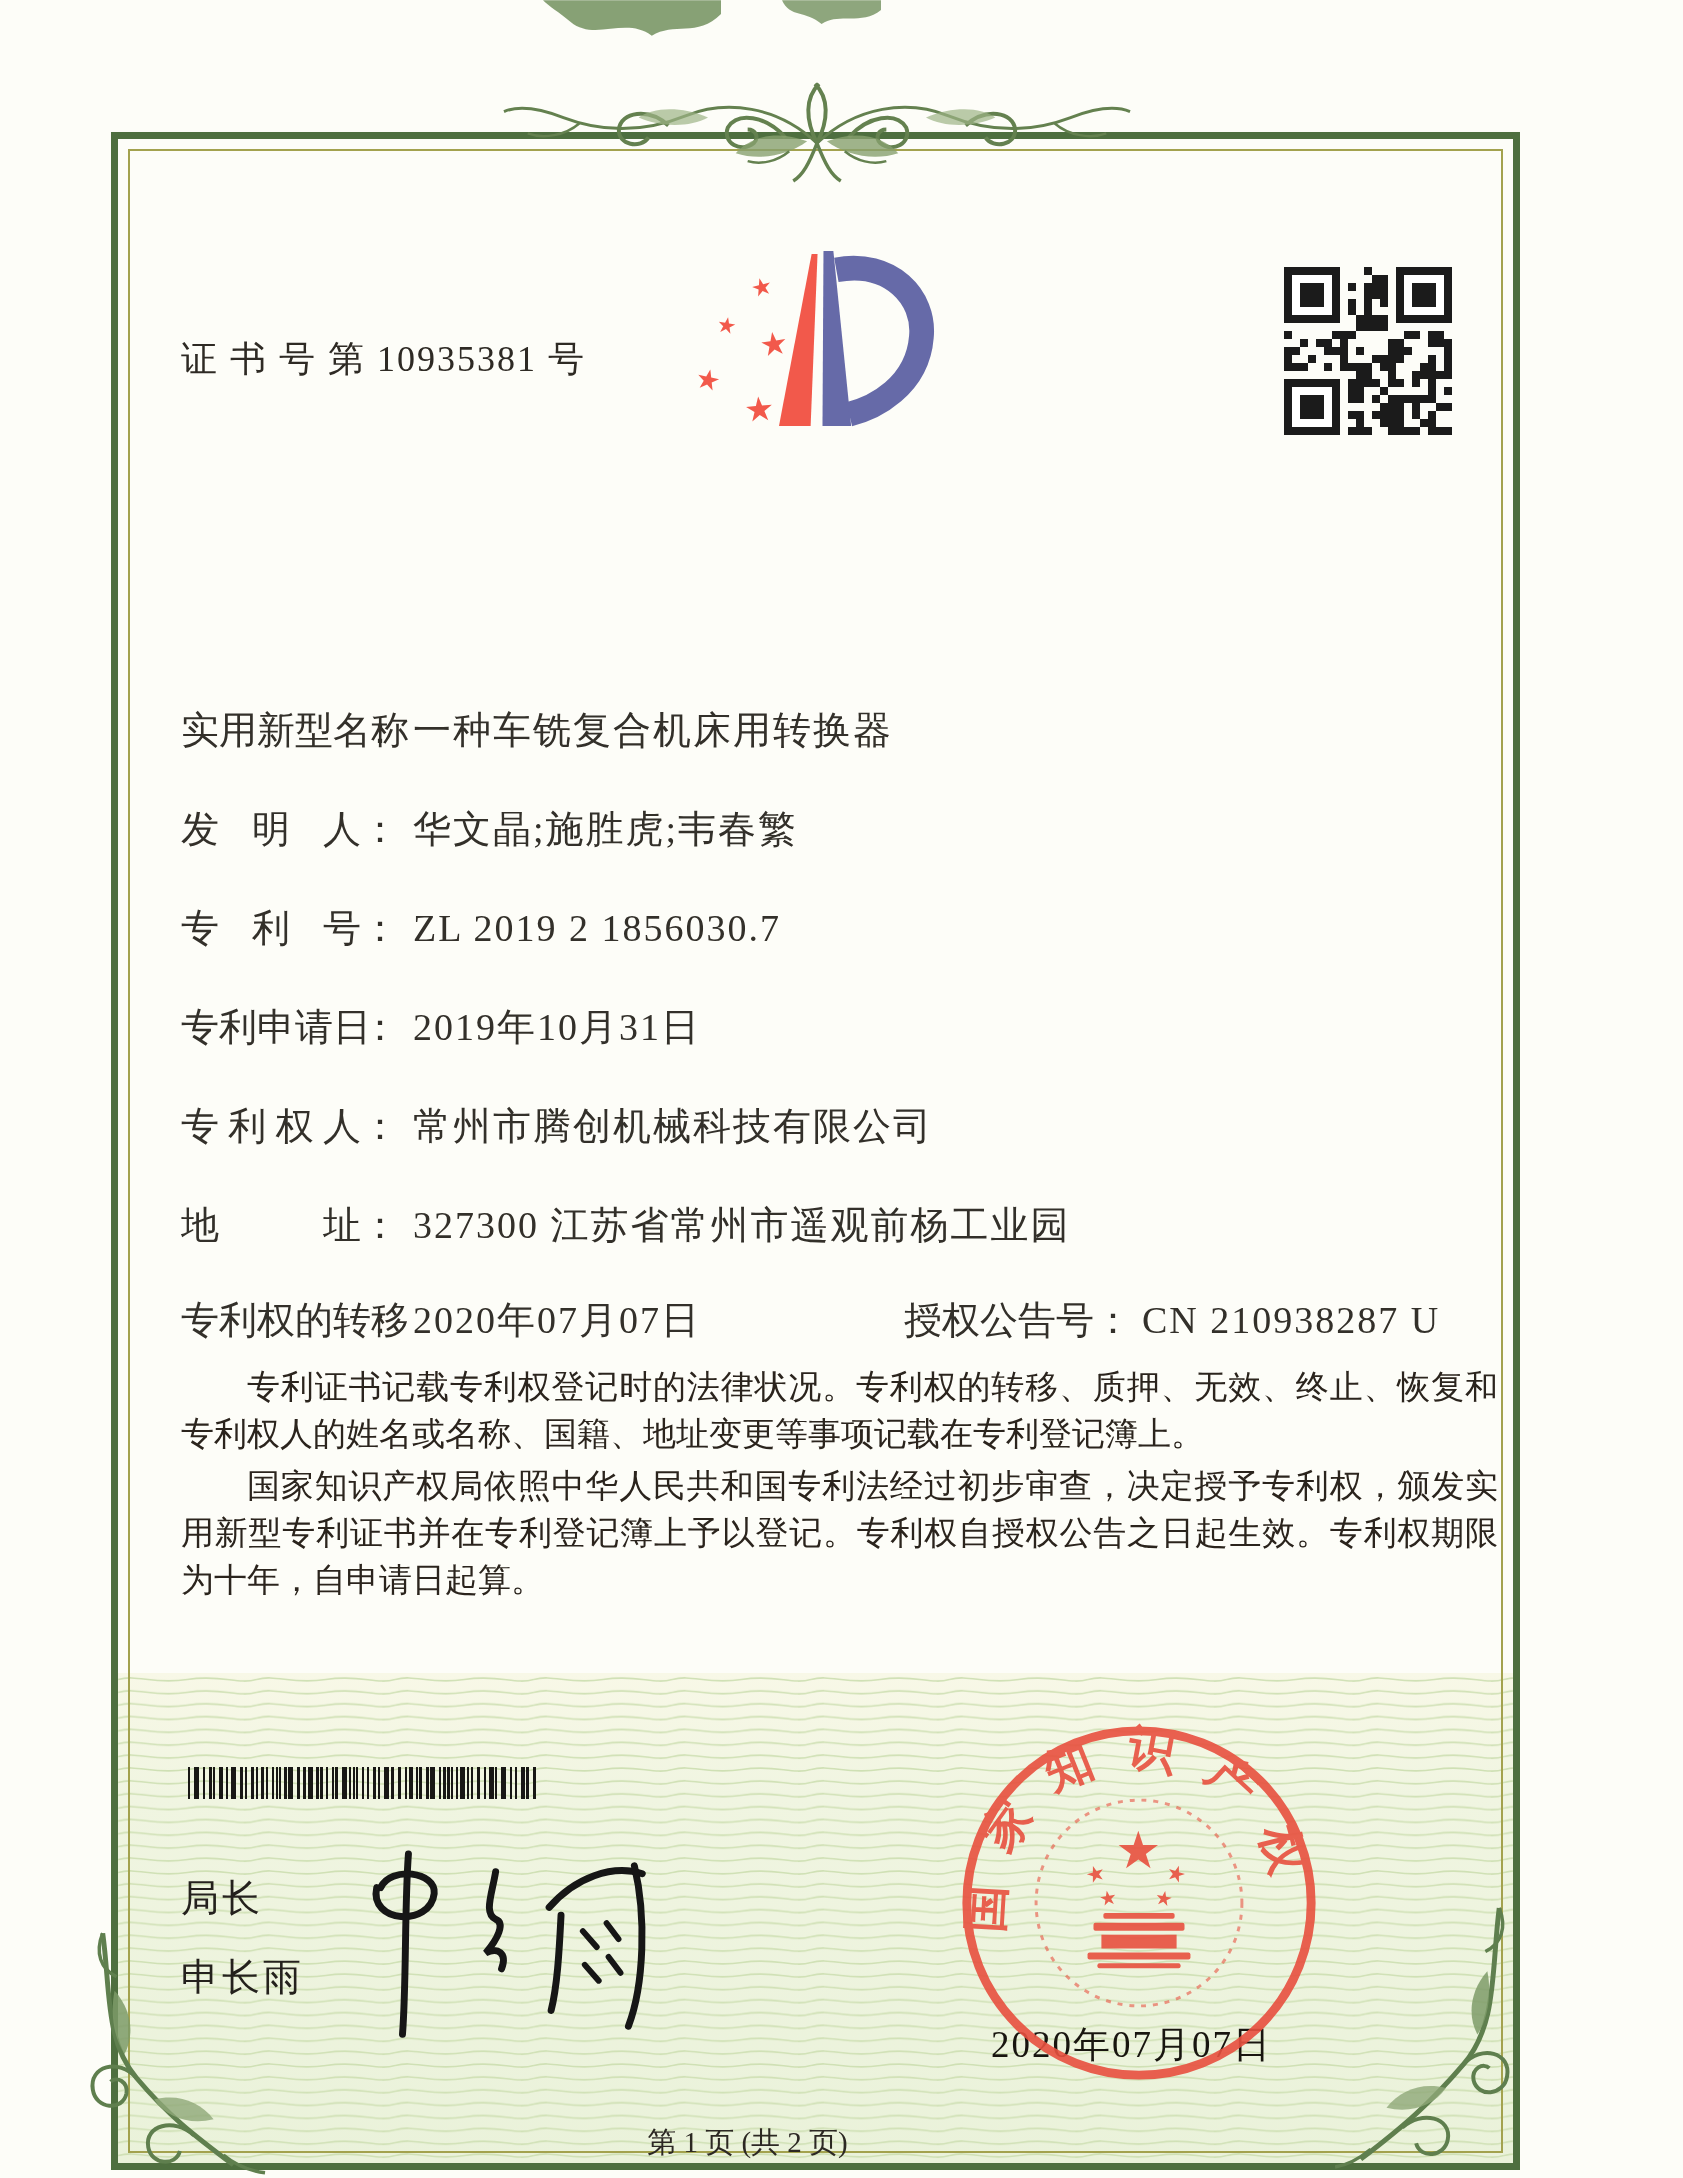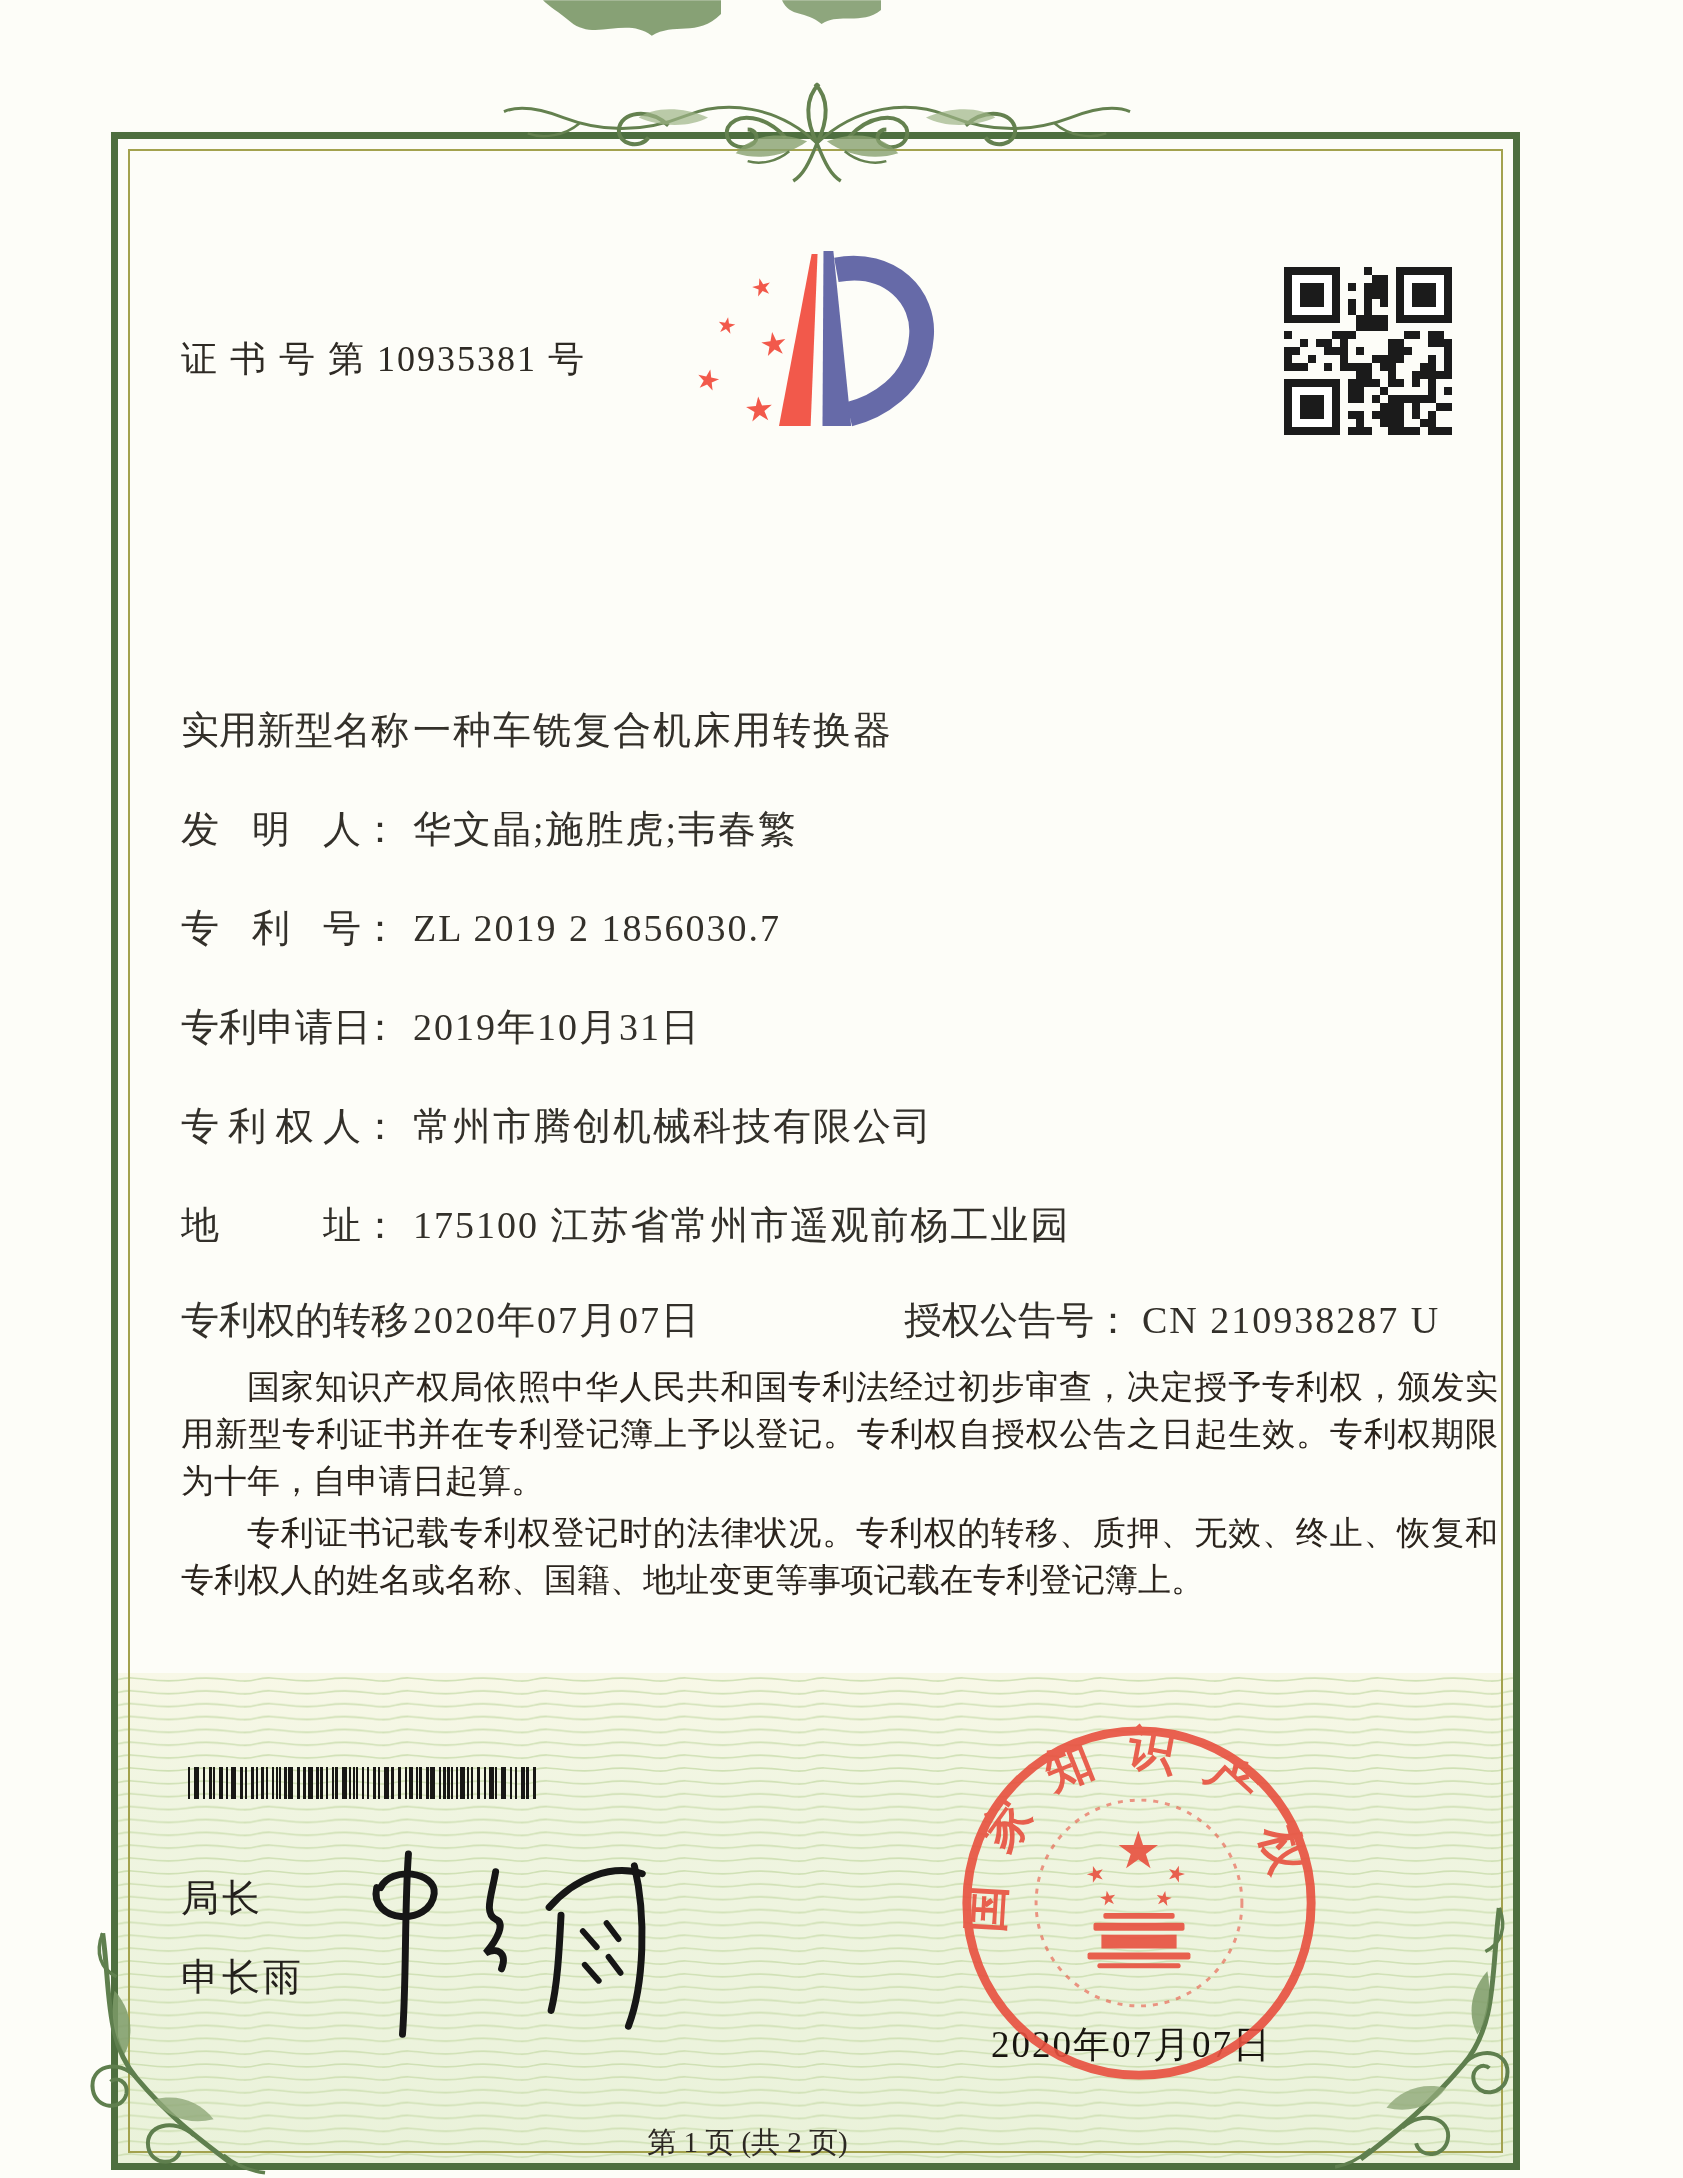--- a/index.html
+++ b/index.html
@@ -301,32 +301,32 @@
   <div class="row" style="top:903px">
     <span class="flabel">专利号</span><span class="colon">：</span><span class="fvalue">ZL 2019 2 1856030.7</span>
   </div>
   <div class="row" style="top:1002px">
     <span class="flabel">专利申请日</span><span class="colon">：</span><span class="fvalue">2019年10月31日</span>
   </div>
   <div class="row" style="top:1101px">
     <span class="flabel">专利权人</span><span class="colon">：</span><span class="fvalue">常州市腾创机械科技有限公司</span>
   </div>
   <div class="row" style="top:1200px">
-    <span class="flabel">地址</span><span class="colon">：</span><span class="fvalue">175100 江苏省常州市遥观前杨工业园</span>
+    <span class="flabel">地址</span><span class="colon">：</span><span class="fvalue">327300 江苏省常州市遥观前杨工业园</span>
   </div>
   <div class="row" style="top:1295px">
     <span class="flabel">专利权的转移</span><span class="colon">：</span><span class="fvalue">2020年07月07日</span>
   </div>
   <div class="row2col" style="top:1295px">
     <span>授权公告号</span><span class="colon">：</span><span class="fvalue">CN 210938287 U</span>
   </div>
 
   <div class="bodytext">
+    <p>专利证书记载专利权登记时的法律状况。专利权的转移、质押、无效、终止、恢复和专利权人的姓名或名称、国籍、地址变更等事项记载在专利登记簿上。</p>
     <p>国家知识产权局依照中华人民共和国专利法经过初步审查，决定授予专利权，颁发实用新型专利证书并在专利登记簿上予以登记。专利权自授权公告之日起生效。专利权期限为十年，自申请日起算。</p>
-    <p>专利证书记载专利权登记时的法律状况。专利权的转移、质押、无效、终止、恢复和专利权人的姓名或名称、国籍、地址变更等事项记载在专利登记簿上。</p>
   </div>
 
   <div class="barcode" id="barcode">
       <span style="width: 2px; margin-right: 4px;"></span>
       <span style="width: 5px; margin-right: 4px;"></span>
       <span style="width: 2px; margin-right: 4px;"></span>
       <span style="width: 3px; margin-right: 1px;"></span>
       <span style="width: 2px; margin-right: 4px;"></span>
       <span style="width: 4px; margin-right: 3px;"></span>
       <span style="width: 2px; margin-right: 3px;"></span>

